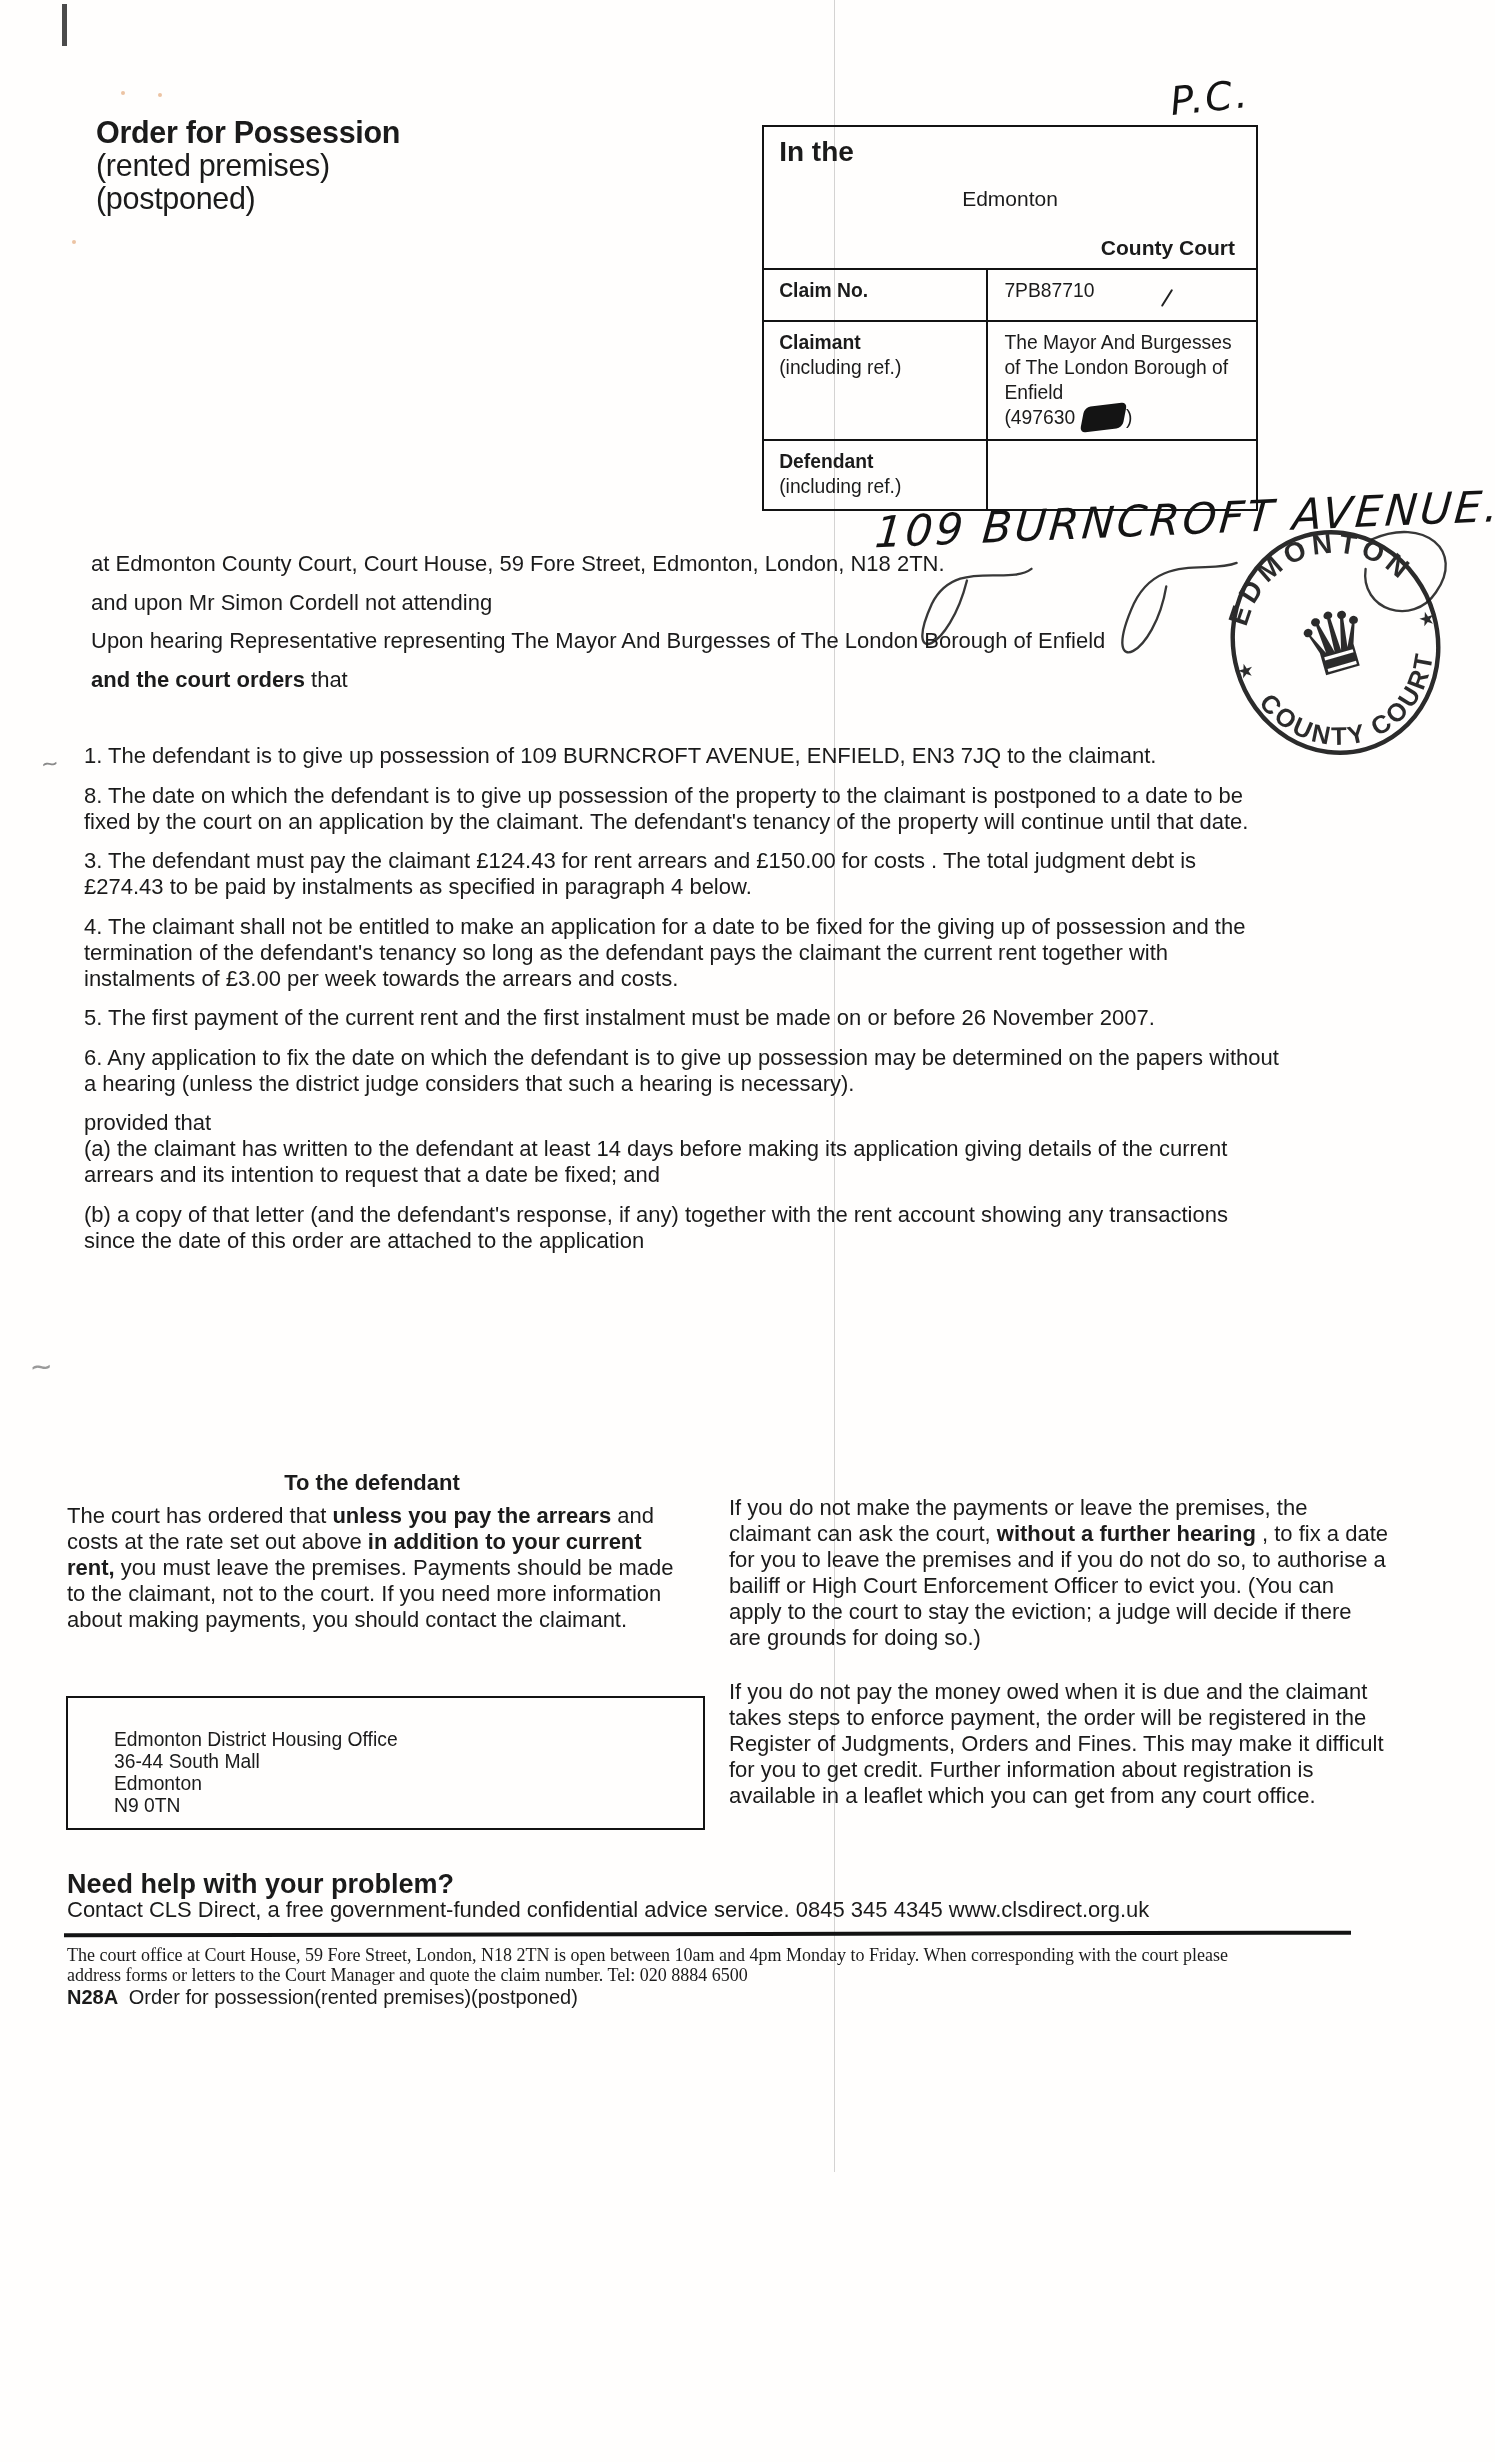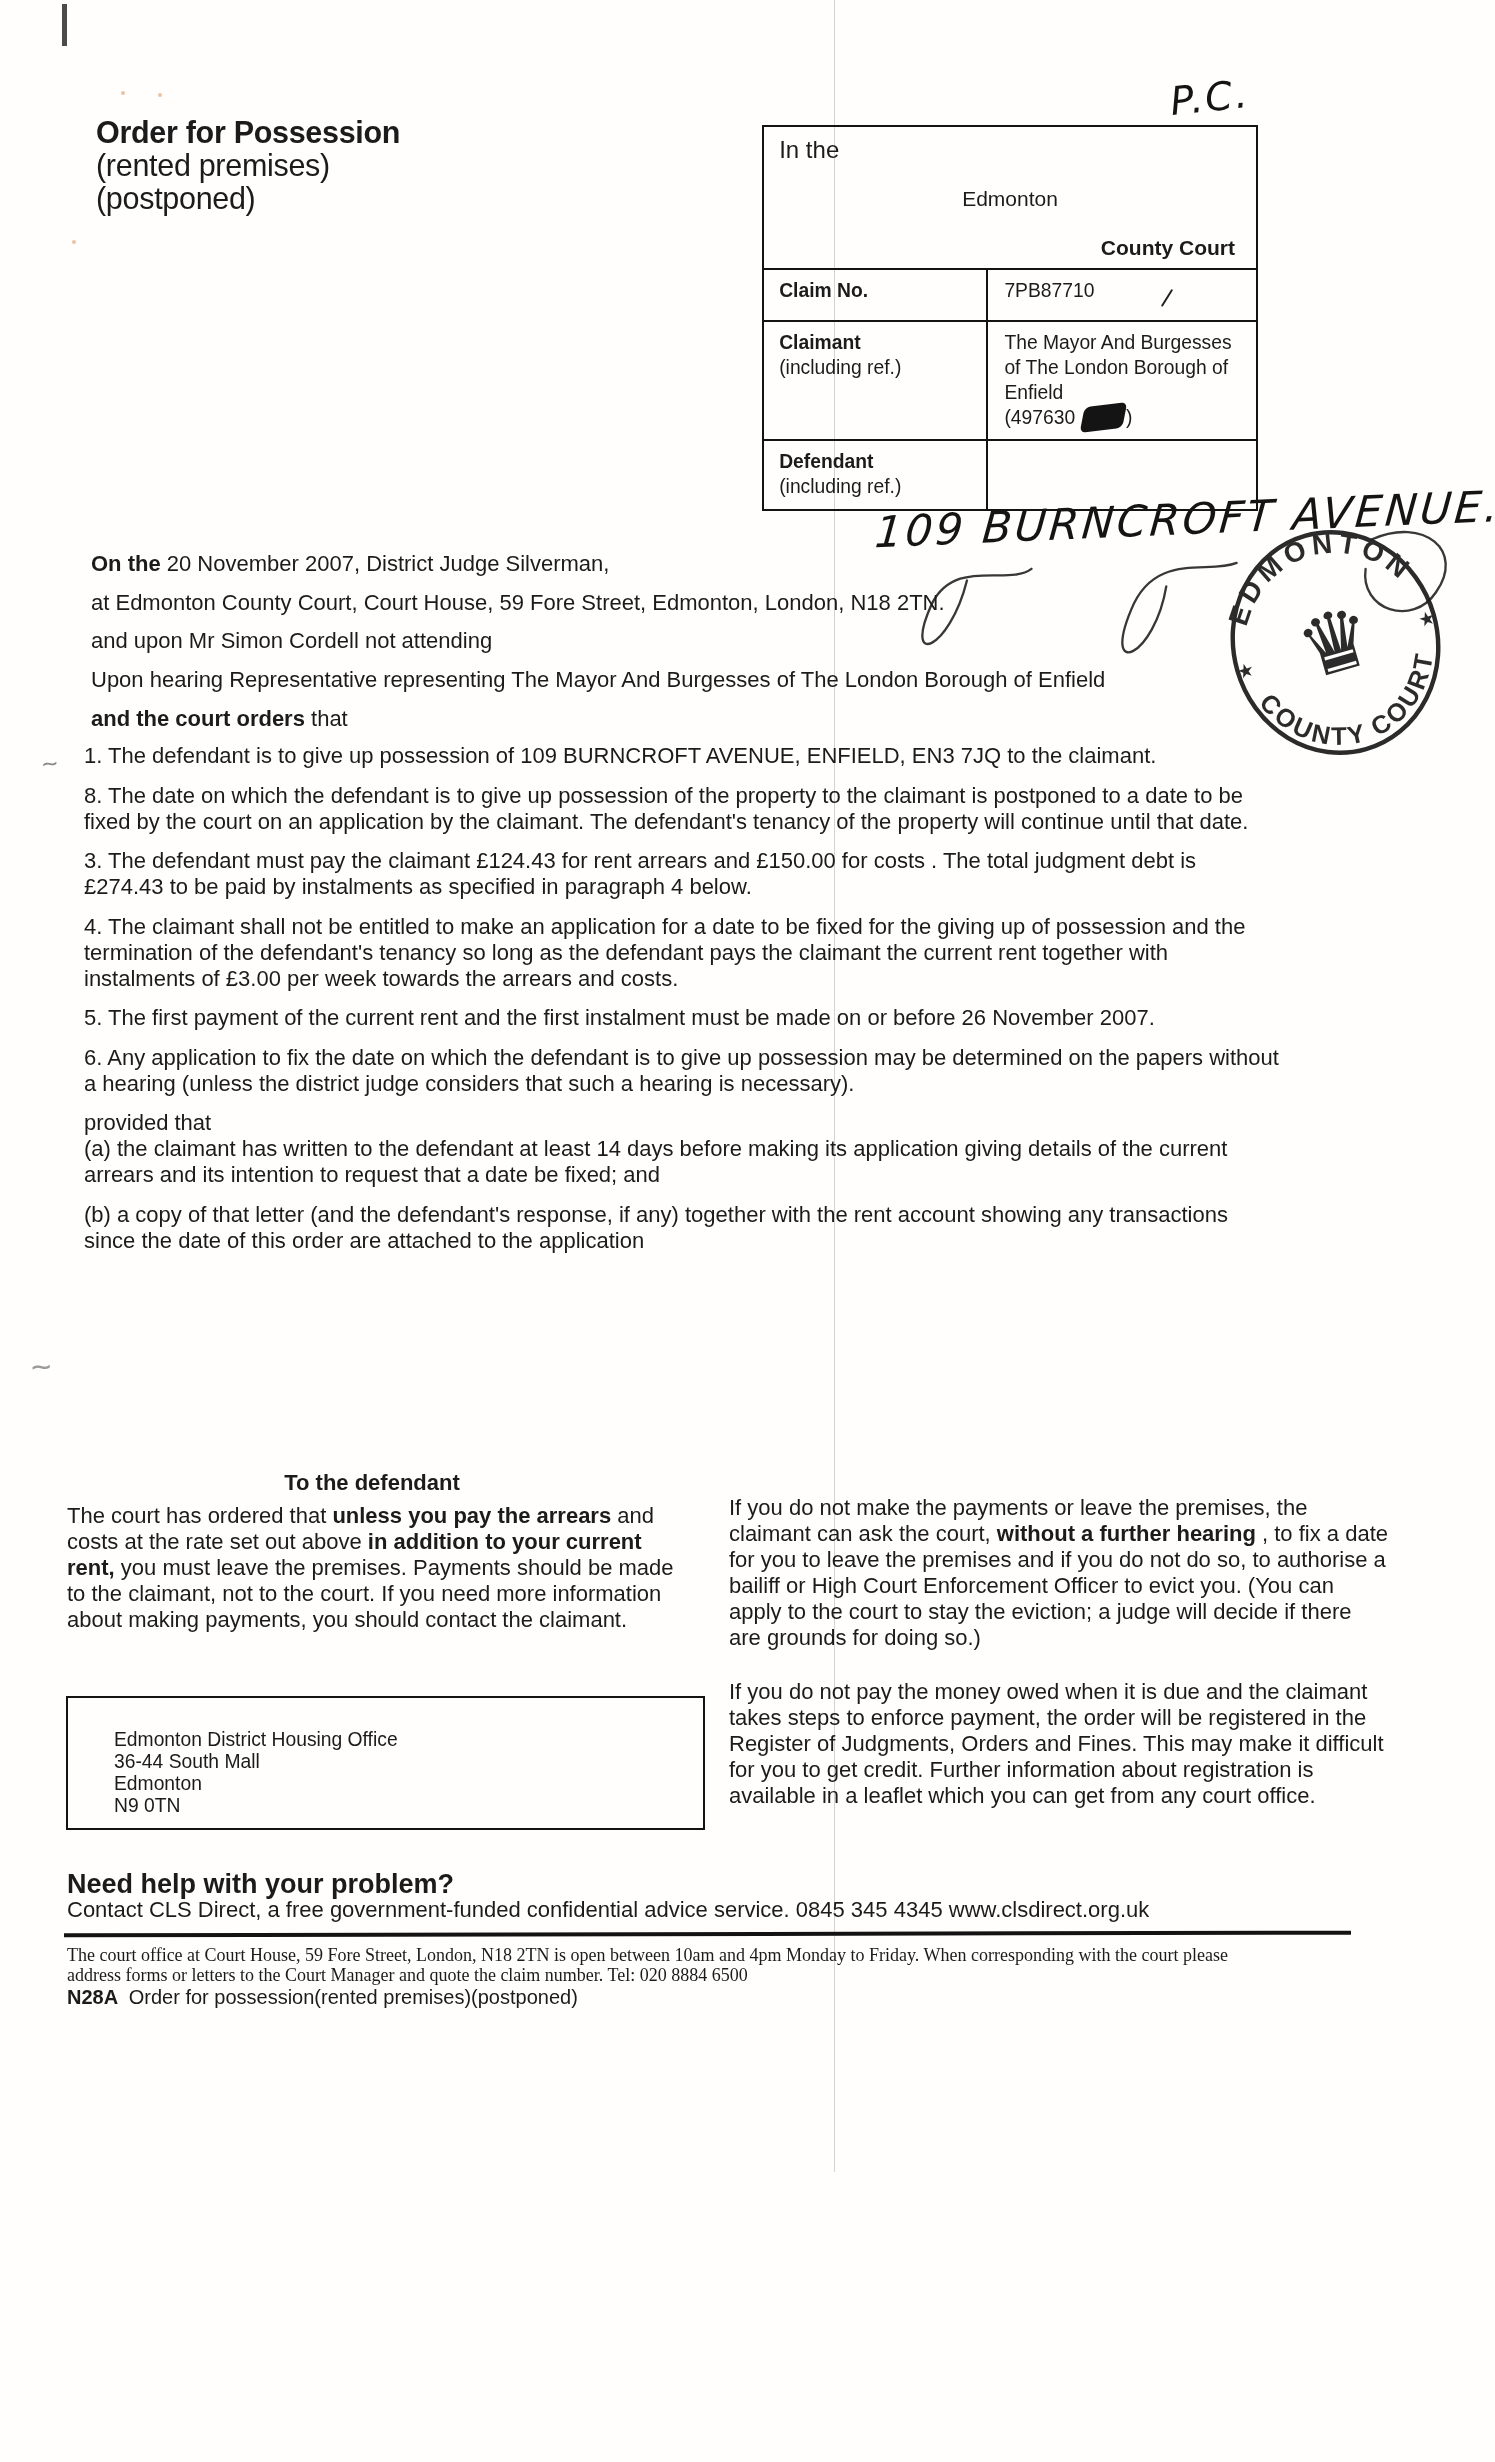--- a/index.html
+++ b/index.html
@@ -15,21 +15,21 @@
   .b{font-weight:bold;}
   .abs{position:absolute;}
 
   
   .title{left:96px;top:116px;font-size:30.5px;line-height:33px;letter-spacing:-0.3px;}
   .title .t1{font-weight:bold;}
 
   
   .court-box{left:762px;top:125px;width:492px;border:2.9px solid #131313;background:transparent;}
   .court-box .cell-top{position:relative;height:141px;border-bottom:2.9px solid #131313;}
-  .in-the{position:absolute;left:15.2px;top:9.4px;font-weight:normal;font-size:24px;}
+  .in-the{position:absolute;left:15.2px;top:9.4px;font-weight:bold;font-size:28px;}
   .court-name{position:absolute;left:0;right:0;top:60px;text-align:center;font-size:21px;}
   .court-type{position:absolute;right:21px;bottom:8.2px;font-weight:bold;font-size:21px;}
   .tbl-row{display:flex;border-bottom:2.9px solid #131313;}
   .tbl-row:last-child{border-bottom:none;}
   .tbl-label{width:224px;box-sizing:border-box;padding:9.4px 5.9px 8.2px 15.2px;border-right:2.9px solid #131313;}
   .tbl-value{flex:1;box-sizing:border-box;padding:9.4px 5.9px 8.2px 16.4px;}
   .tbl-label .lab{font-weight:bold;font-size:19.3px;line-height:24.6px;}
   .tbl-label .sub{font-size:19.3px;line-height:24.6px;}
   .cell-line{font-size:19.3px;line-height:24.6px;white-space:nowrap;}
   .row-claimno{height:50px;}.row-claimant{min-height:115px;}.row-defendant{min-height:68px;}
@@ -158,21 +158,20 @@
       <text font-family="Liberation Sans, sans-serif" font-size="46" font-weight="bold" fill="#1c1c1c" letter-spacing="5">
         <textPath href="#arcBot" startOffset="50%" text-anchor="middle">COUNTY COURT</textPath>
       </text>
       <text x="200" y="262" text-anchor="middle" font-size="150" fill="#1c1c1c">♛</text>
       <text x="30" y="226" text-anchor="middle" font-size="34" fill="#1c1c1c">★</text>
       <text x="370" y="226" text-anchor="middle" font-size="34" fill="#1c1c1c">★</text>
     </svg>
   </div>
 
   <div class="abs intro">
-    <div><span class="b">On the</span><span> 20 November 2007, District Judge Silverman,</span></div>
     <div>at Edmonton County Court, Court House, 59 Fore Street, Edmonton, London, N18 2TN.</div>
     <div>and upon Mr Simon Cordell not attending</div>
     <div>Upon hearing Representative representing The Mayor And Burgesses of The London Borough of Enfield</div>
     <div><span class="b">and the court orders</span><span> that</span></div>
   </div>
 
   <div class="abs orderparas">
     <p>1. The defendant is to give up possession of 109 BURNCROFT AVENUE, ENFIELD, EN3 7JQ to the claimant.</p>
     <p>8. The date on which the defendant is to give up possession of the property to the claimant is postponed to a date to be fixed by the court on an application by the claimant. The defendant's tenancy of the property will continue until that date.</p>
     <p>3. The defendant must pay the claimant £124.43 for rent arrears and £150.00 for costs . The total judgment debt is £274.43 to be paid by instalments as specified in paragraph 4 below.</p>

